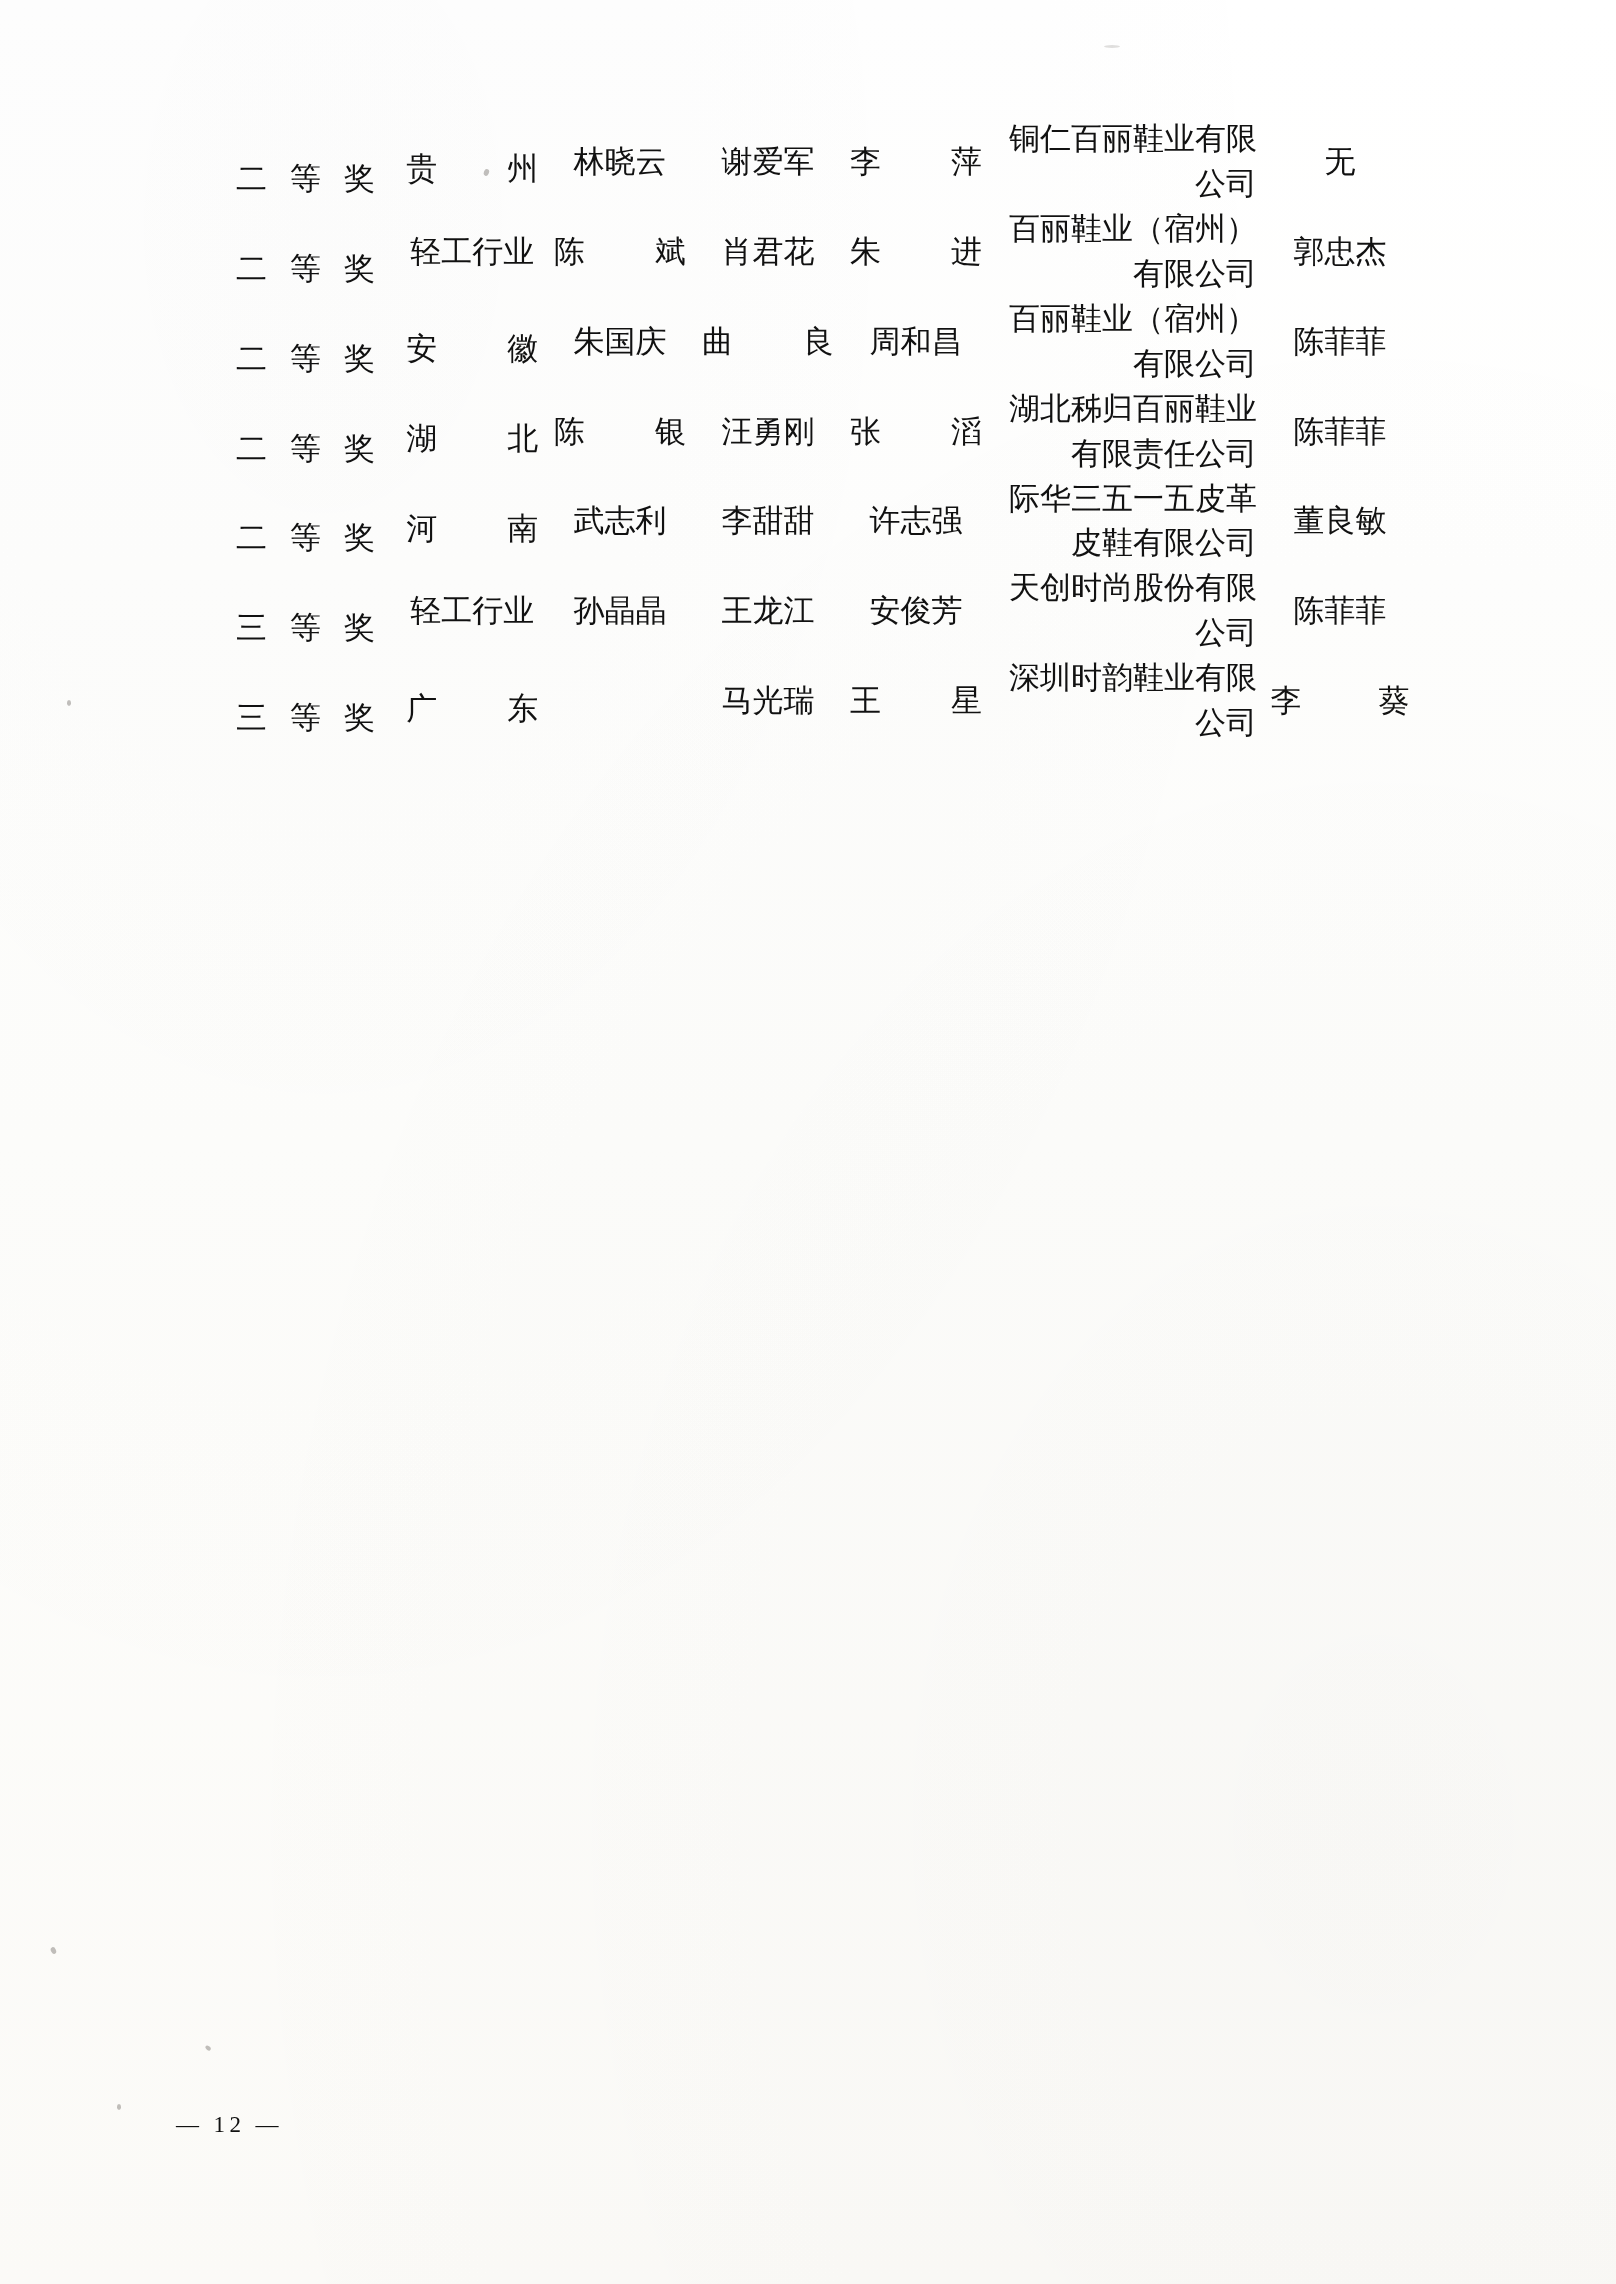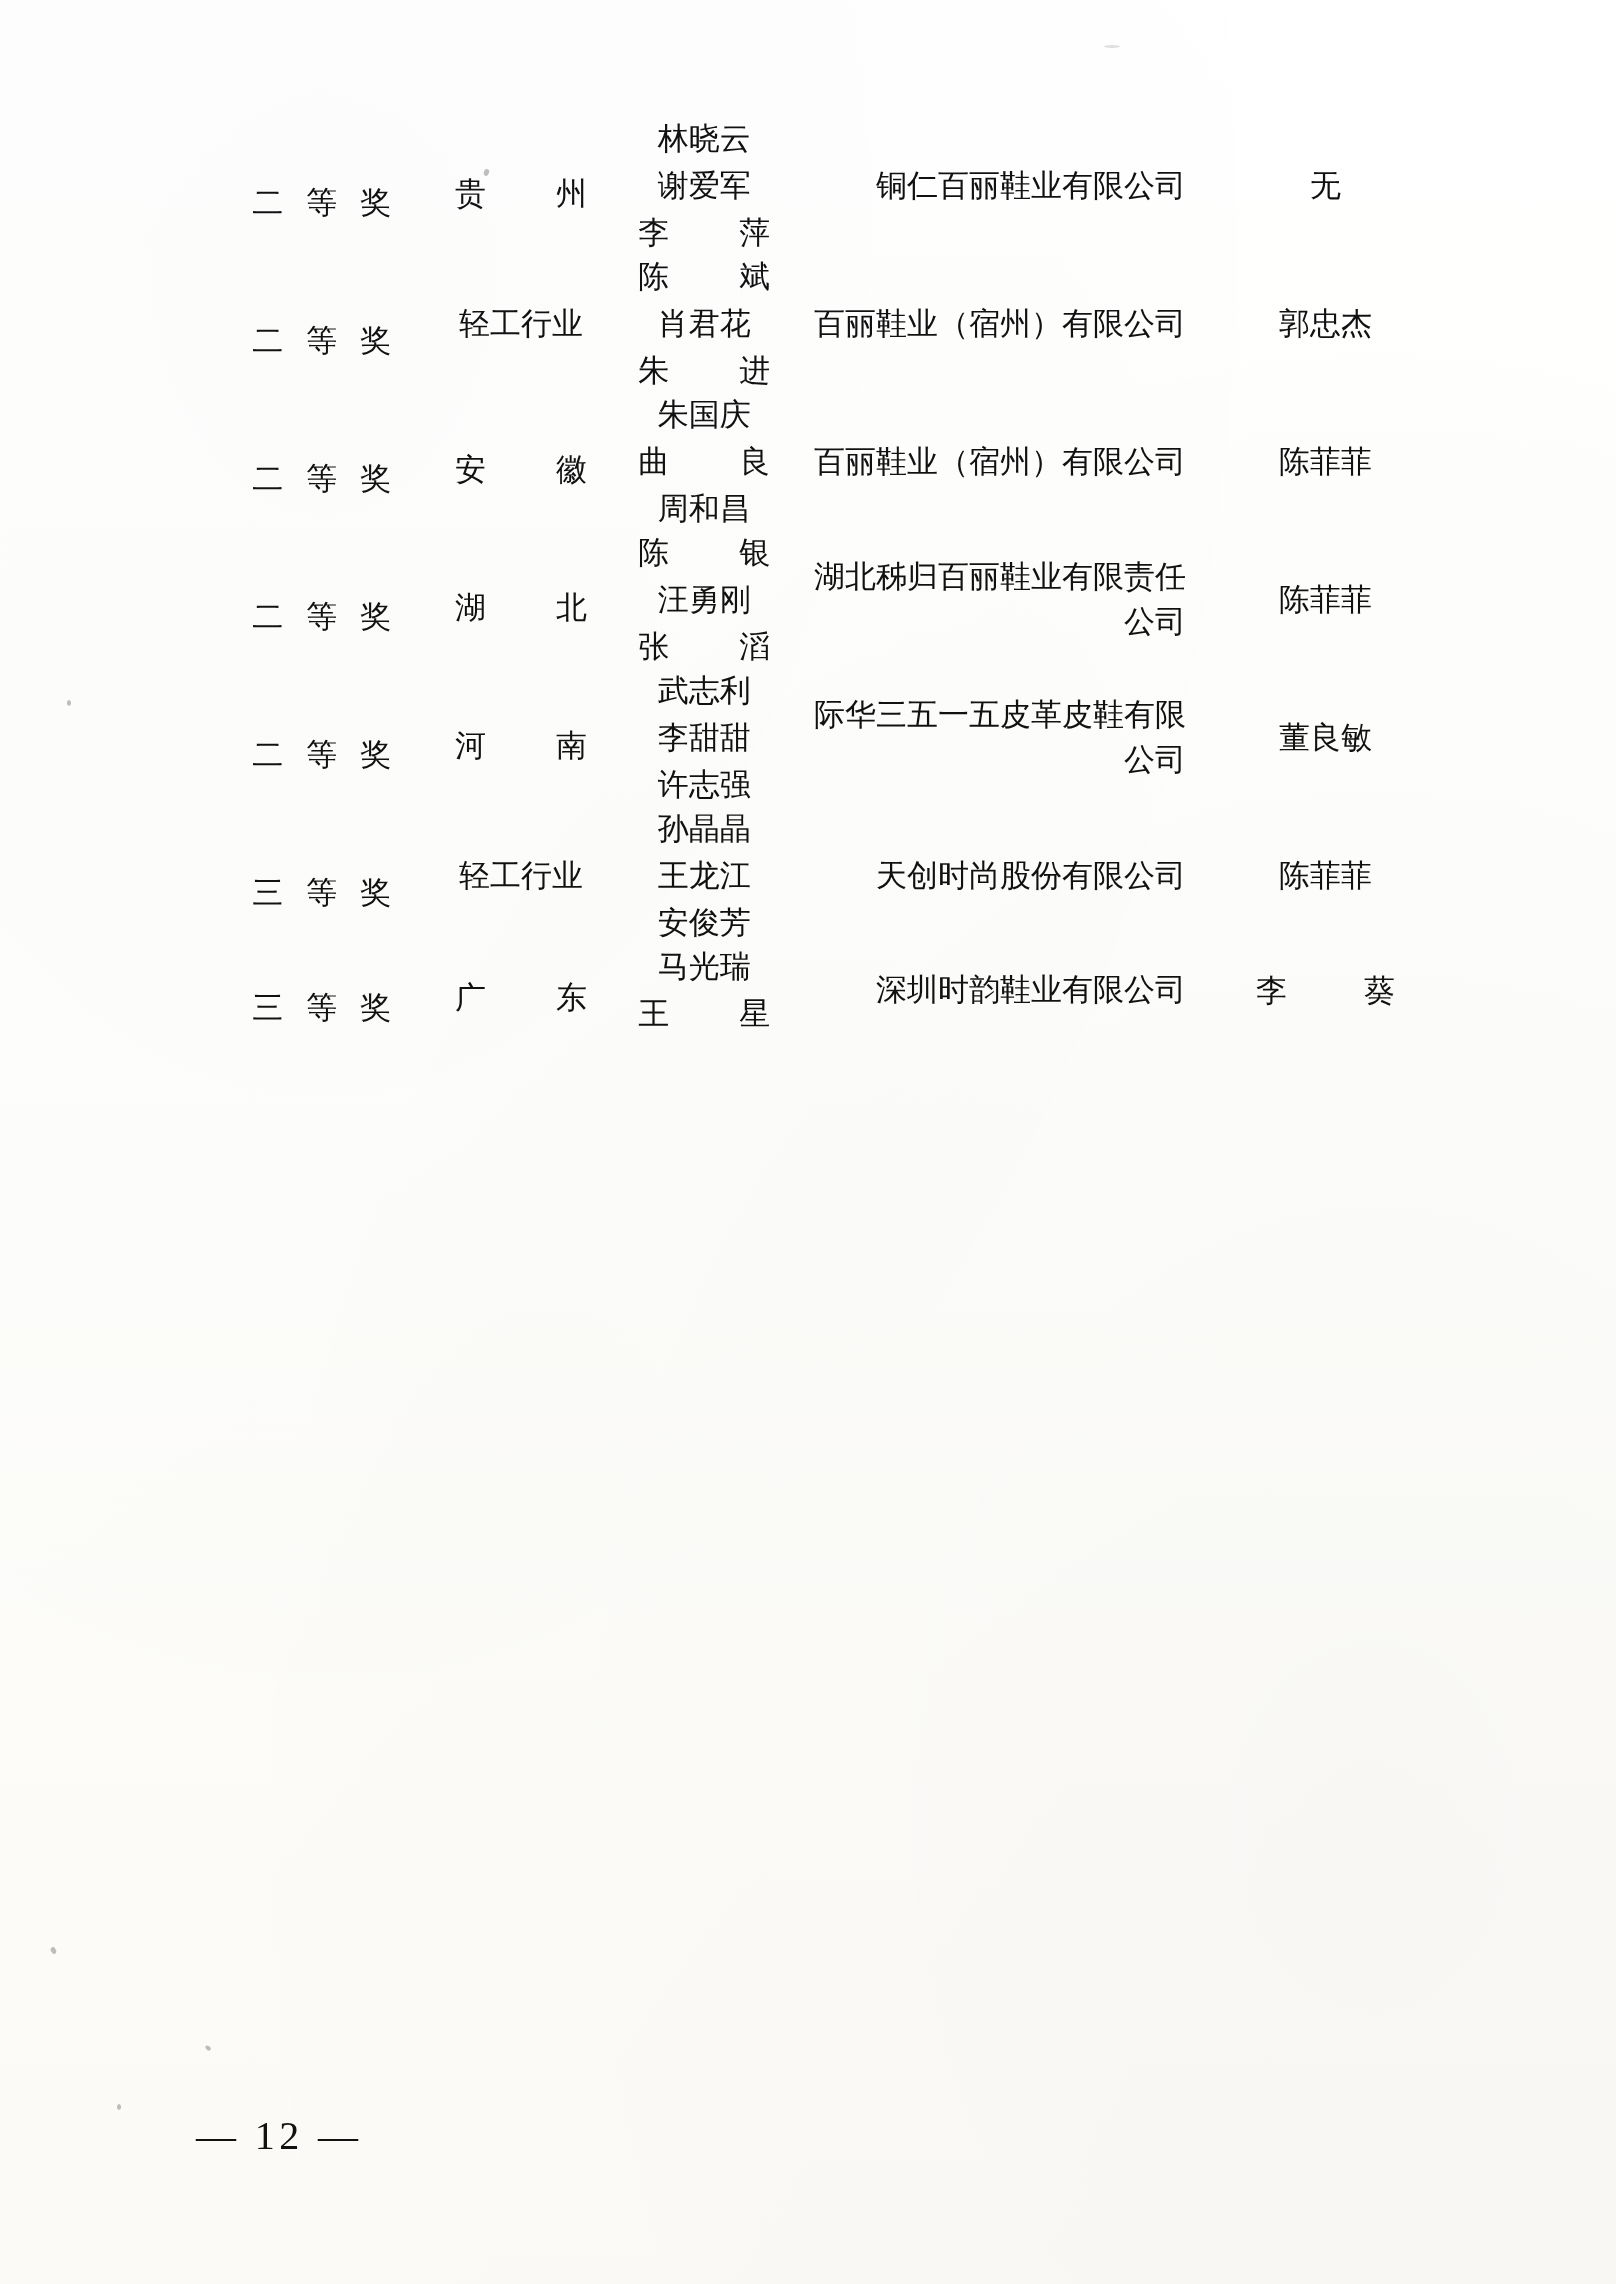--- a/index.html
+++ b/index.html
@@ -69,23 +69,23 @@
   .justify-region {
     display: inline-block;
     width: 132px;
     text-align: justify;
     text-align-last: justify;
     text-justify: inter-character;
     margin-top: 15px;
   }
   .names-stack {
     display: flex;
-    flex-direction: column;
     align-items: center;
-    gap: 3px;
+    gap: 16px;
+    justify-content: flex-end;
   }
   .name-line {
     display: inline-block;
     width: 132px;
     text-align: justify;
     text-align-last: justify;
     text-justify: inter-character;
     white-space: nowrap;
   }
   .name-line.full {
@@ -101,23 +101,23 @@
     width: 139px;
     text-align: justify;
     text-align-last: justify;
     text-justify: inter-character;
     white-space: nowrap;
   }
   .leader-line.full { text-align-last: center; }
 
   .page-number {
     position: absolute;
-    left: 196px;
+    left: 176px;
     top: 2112px;
-    font-size: 40px;
+    font-size: 23px;
     letter-spacing: 4.4px;
     color: #111111;
     font-family: "Liberation Serif", "DejaVu Serif", serif;
   }
 
   
   .speck {
     position: absolute;
     background: rgba(80,75,70,0.35);
     border-radius: 50%;

